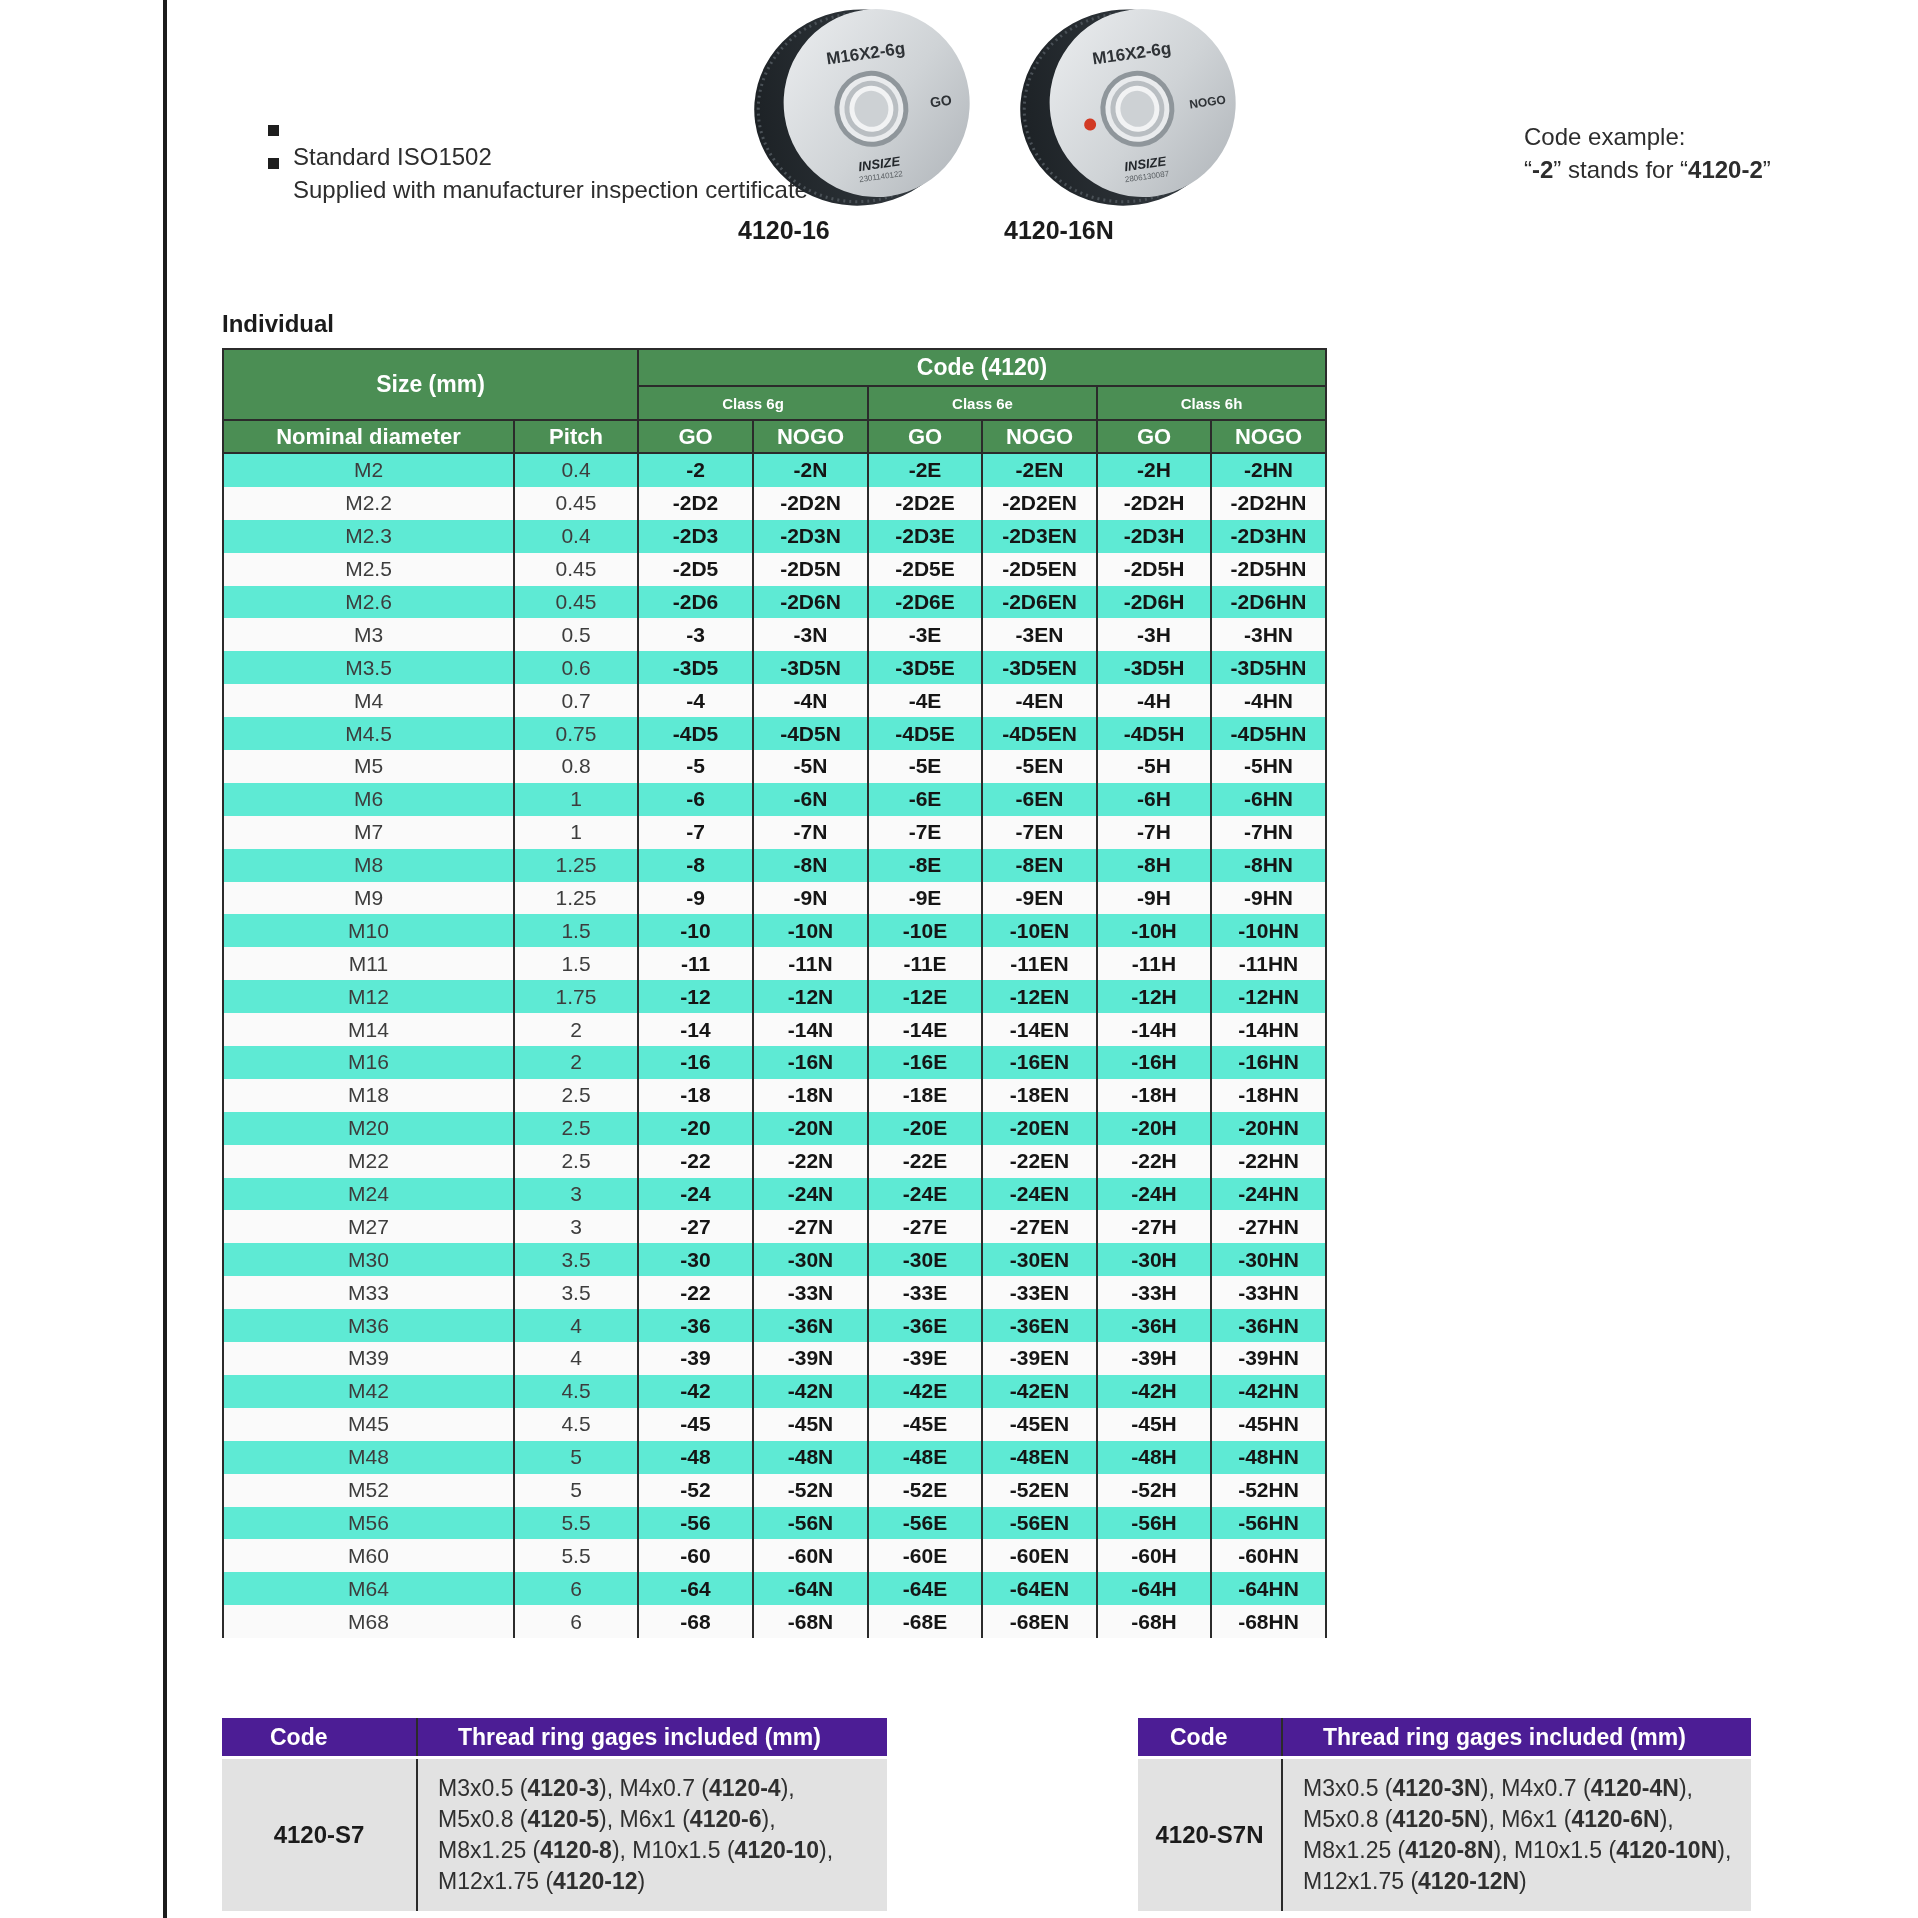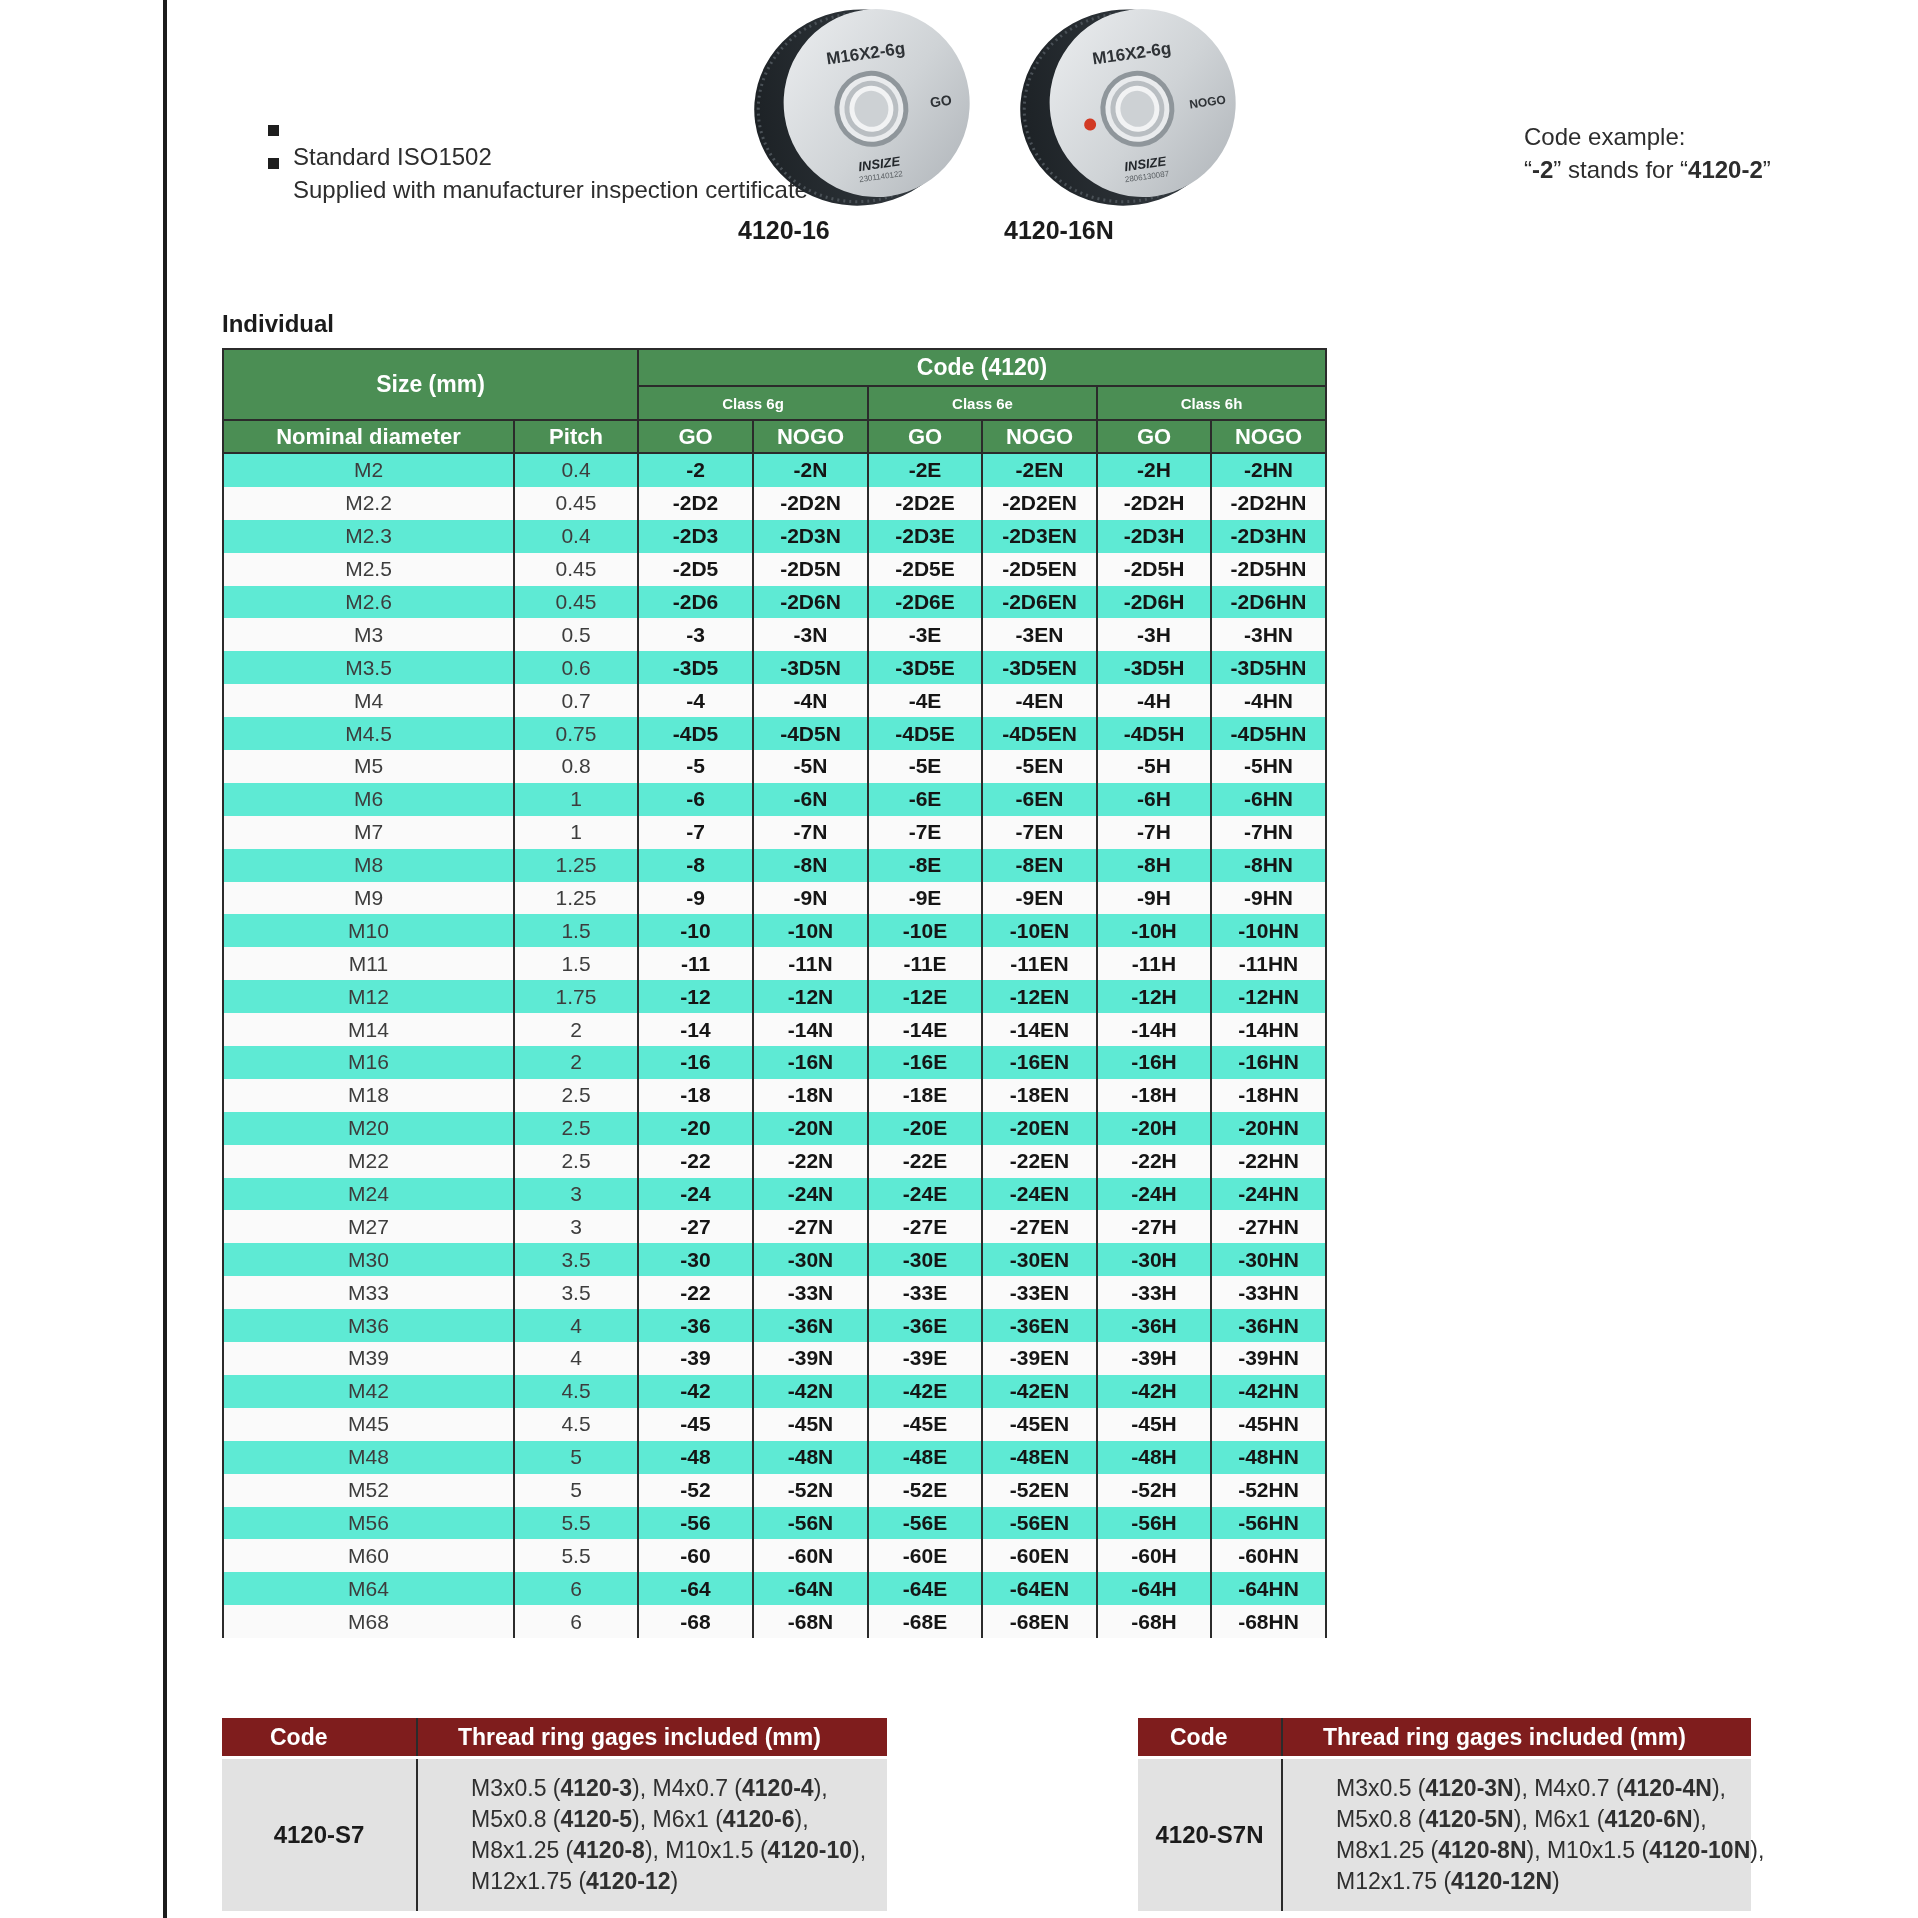--- a/index.html
+++ b/index.html
@@ -40,28 +40,28 @@
   #ind-table td.plain{font-size:21px;color:#3d3d3d;font-weight:400;}
   #ind-table td.code{font-size:21px;color:#151515;font-weight:bold;}
 
   
   .set-title{position:absolute;top:1714px;font-size:24px;font-weight:bold;color:#1b1b1b;}
   #go-set-title{left:222px;}
   #nogo-set-title{left:1138px;}
   .set-table{position:absolute;top:1718px;border-collapse:collapse;table-layout:fixed;}
   #go-set-table{left:222px;width:665px;}
   #nogo-set-table{left:1138px;width:613px;}
-  .set-table th{background:#7f1d1d;color:#ffffff;font-weight:bold;font-size:23px;height:36px;
+  .set-table th{background:#4c1d95;color:#ffffff;font-weight:bold;font-size:23px;height:36px;
                 text-align:left;border-bottom:3px solid #ffffff;}
   .set-table td{background:#e2e2e2;vertical-align:middle;}
   .th-code{padding-left:48px;border-right:2px solid #2b2b2b;}
   #nogo-set-table .th-code{padding-left:32px;}
   .th-incl{padding-left:40px;}
   .td-code{text-align:center;font-size:24px;font-weight:bold;color:#1b1b1b;border-right:2px solid #2b2b2b;}
-  .td-incl{padding:14px 10px 14px 53px;font-size:23px;color:#2f2f2f;line-height:31px;}
+  .td-incl{padding:14px 10px 14px 20px;font-size:23px;color:#2f2f2f;line-height:31px;}
   .td-incl div{white-space:nowrap;}
 
   svg text{font-family:"Liberation Sans",sans-serif;}
 </style>
 </head>
 <body>
 
 <div id="page">
   <div id="edge-line"></div>
 

